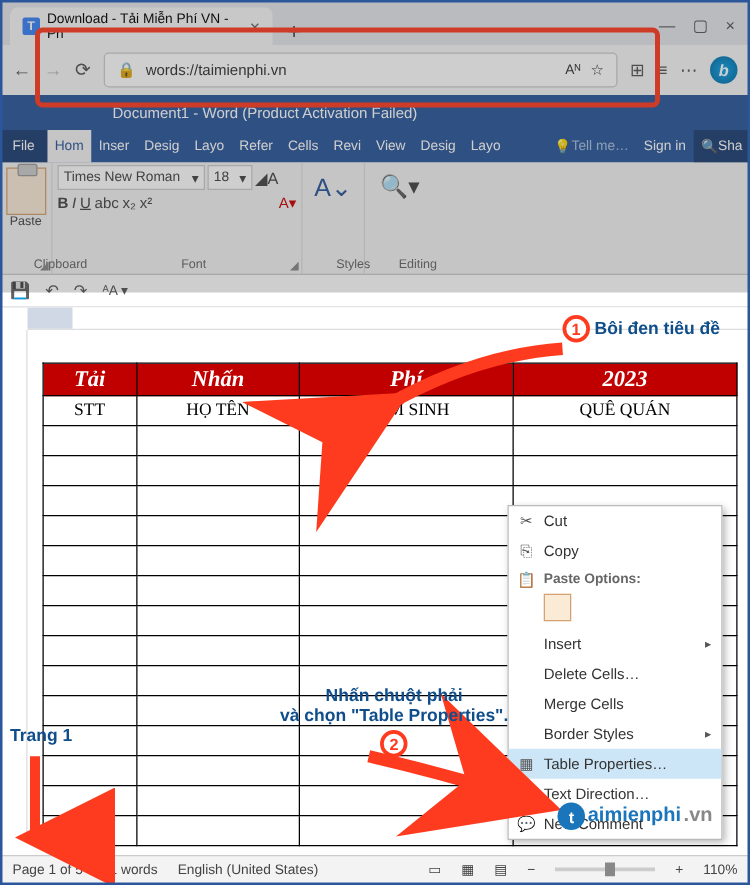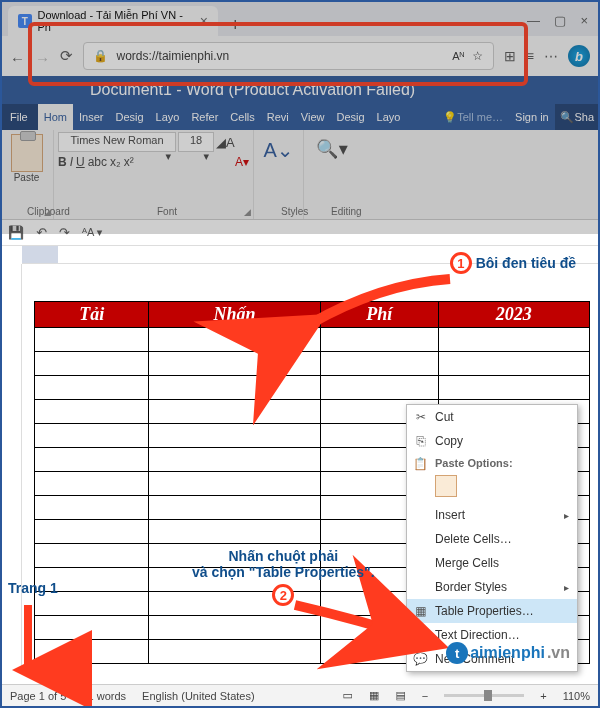--- a/index.html
+++ b/index.html
@@ -15,53 +15,53 @@
 .addr-bar { height:40px; background:#f7f7f7; display:flex; align-items:center; padding:0 10px; gap:10px; font-size:13px; color:#555; }
 .nav-arrow { color:#555; font-size:15px; }
 .url-box { flex:1; background:#fff; border:1px solid #ccc; border-radius:4px; height:28px; display:flex; align-items:center; padding:0 10px; gap:8px; font-size:12px; color:#333; }
 .addr-icons { display:flex; gap:10px; color:#555; font-size:14px; align-items:center;}
 .bing { width:22px; height:22px; background:radial-gradient(circle,#0ea5e9,#0369a1); border-radius:50%; color:#fff; font-style:italic; font-weight:bold; display:flex; align-items:center; justify-content:center; font-size:13px;}
 
 
 .dim { position:absolute; top:0; left:0; right:0; height:234px; background:rgba(60,60,60,.25); z-index:50; pointer-events:none; }
 
 
-.word-title { height:28px; background:#2b579a; color:#fff; font-size:16px; display:flex; align-items:center; padding-left:90px; }
+.word-title { height:28px; background:#2b579a; color:#fff; font-size:12px; display:flex; align-items:center; padding-left:90px; }
 
 .ribbon-tabs { height:26px; background:#2b579a; display:flex; align-items:stretch; font-size:11px; color:#fff; }
 .rtab { padding:0 6px; display:flex; align-items:center; cursor:pointer; white-space:nowrap;}
 .rtab.file { background:#1e3f73; padding:0 10px;}
 .rtab.active { background:#f3f3f3; color:#2b579a; }
 .rtab.tell { color:#a8c0e0;}
 .rtab-right { margin-left:auto; display:flex;}
 
 
 .ribbon { height:90px; background:#f3f3f3; border-bottom:1px solid #ccc; display:flex; font-size:11px; color:#444; position:relative;}
 .rgroup { border-right:1px solid #ddd; display:flex; flex-direction:column; padding:2px 4px 0 4px; position:relative;}
 .rgroup-label { text-align:center; font-size:10px; color:#666; position:absolute; bottom:2px; left:0; right:0;padding-left:27px;}
 .r-corner { position:absolute; right:2px; bottom:2px; font-size:9px; color:#888;}
 .paste-ico { width:32px; height:38px; background:#faebd7; border:1px solid #d4a373; margin:2px auto 0; position:relative;}
 .paste-ico::before{content:"";position:absolute;top:-4px;left:8px;width:14px;height:8px;background:#ccc;border:1px solid #999;border-radius:2px;}
 .font-row{display:flex;gap:2px;align-items:center;}
-.font-select{background:#fff;border:1px solid #ccc;padding:1px 4px;font-size:11px;height:20px;display:flex;align-items:center;gap:4px;flex-direction:column;}
+.font-select{background:#fff;border:1px solid #ccc;padding:1px 4px;font-size:11px;height:20px;display:flex;align-items:center;gap:4px;}
 .font-btns{display:flex;gap:3px;margin-top:3px;font-size:12px;align-items:center;}
 .big-ico{width:26px;height:30px;border:1px solid #bbb;background:#fff;margin:2px auto;}
 
 
 .qat { height:26px; background:#fff; border-bottom:1px solid #ddd; display:flex; align-items:center; gap:12px; padding:0 8px; font-size:13px; color:#555;}
 .qat .save{color:#2b579a;}
 
 
 .workspace{position:relative;background:#fff;height:410px;display:flex;}
 .vruler{width:22px;background:#fff;border-right:1px solid #ddd;position:relative;}
 .hruler{height:18px;background:#fff;border-bottom:1px solid #ddd;margin-left:22px;position:relative;font-size:8px;color:#666;}
 .hruler::before{content:"";position:absolute;left:0;top:0;bottom:0;width:36px;background:#d0d7e5;}
 .doc{position:absolute;left:34px;top:26px;right:10px;}
 
-table.word{border-collapse:collapse;width:100%;font-size:14px;margin-top:11px;}
+table.word{border-collapse:collapse;width:100%;font-size:14px;}
 table.word td{border:1px solid #000;height:24px;padding:2px 4px;text-align:center;}
 .hdr-row td{background:#c00000;color:#fff;font-weight:bold;font-style:italic;font-family:"Times New Roman",serif;font-size:18px;}
 .sub-row td{font-family:"Times New Roman",serif;font-size:14px;}
 .hi-box{position:absolute;border:4px solid #ff3b1f;border-radius:6px;pointer-events:none;}
 .hi1{left:28px;top:22px;width:500px;height:64px;z-index:30;}
 
 
 .callout{position:absolute;color:#104e8b;font-weight:bold;font-size:14px;z-index:40;}
 .badge{width:22px;height:22px;border-radius:50%;background:#fff;border:3px solid #ff3b1f;color:#ff3b1f;font-weight:bold;font-size:13px;display:inline-flex;align-items:center;justify-content:center;}
 
@@ -144,21 +144,21 @@
   <div class="rtab">Desig</div>
   <div class="rtab">Layo</div>
   <div class="rtab-right">
     <div class="rtab tell">💡 <span>Tell me…</span></div>
     <div class="rtab">Sign in</div>
     <div class="rtab" style="background:#1e3f73">🔍 <span>Sha</span></div>
   </div>
 </div>
 
 <div class="ribbon">
-  <div class="rgroup" style="width:54px">
+  <div class="rgroup" style="width:42px">
     <div class="paste-ico"></div>
     <div style="font-size:10px;text-align:center">Paste</div>
     <div class="rgroup-label">Clipboard</div>
     <div class="r-corner">◢</div>
   </div>
   <div class="rgroup" style="width:200px">
     <div class="font-row">
       <div class="font-select" style="width:118px">
           <span>Times New Roman</span>
           <span style="margin-left:auto">▾</span>
@@ -204,20 +204,26 @@
 
   <div class="doc">
     <table class="word">
       <tbody>
           <tr class="hdr-row">
         <td>Tải</td>
         <td>Nhấn</td>
         <td>Phí</td>
         <td>2023</td>
       </tr>
+      <tr class="sub-row">
+        <td>STT</td>
+        <td>HỌ TÊN</td>
+        <td>NĂM SINH</td>
+        <td>QUÊ QUÁN</td>
+      </tr>
       <tr>
             <td></td>
             <td></td>
             <td></td>
             <td></td>
           </tr>
       <tr>
             <td></td>
             <td></td>
             <td></td>
@@ -341,21 +347,21 @@
   </div>
 </div>
 
 <div class="hi-box hi1"></div>
 <div class="hi-box" style="left:410px;top:637px;width:160px;height:24px"></div>
 
 <div class="callout" style="right:24px;top:252px">
   <span class="badge">1</span>
   <span>Bôi đen tiêu đề</span>
 </div>
-<div class="callout" style="left:192px;top:548px;text-align:center;font-size:14px">
+<div class="callout" style="left:224px;top:548px;text-align:center;font-size:14px">
   <div>Nhấn chuột phải</div>
   <div>và chọn "Table Properties".</div>
   <div style="margin-top:4px"><span class="badge">2</span></div>
 </div>
 <div class="callout" style="left:8px;top:580px">Trang 1</div>
 
 <div class="arrow" style="left:300px;top:274px">
 <svg width="160" height="60">
       <defs>
         <marker id="ah1" markerWidth="12" markerHeight="12" refX="2" refY="6" orient="auto">

